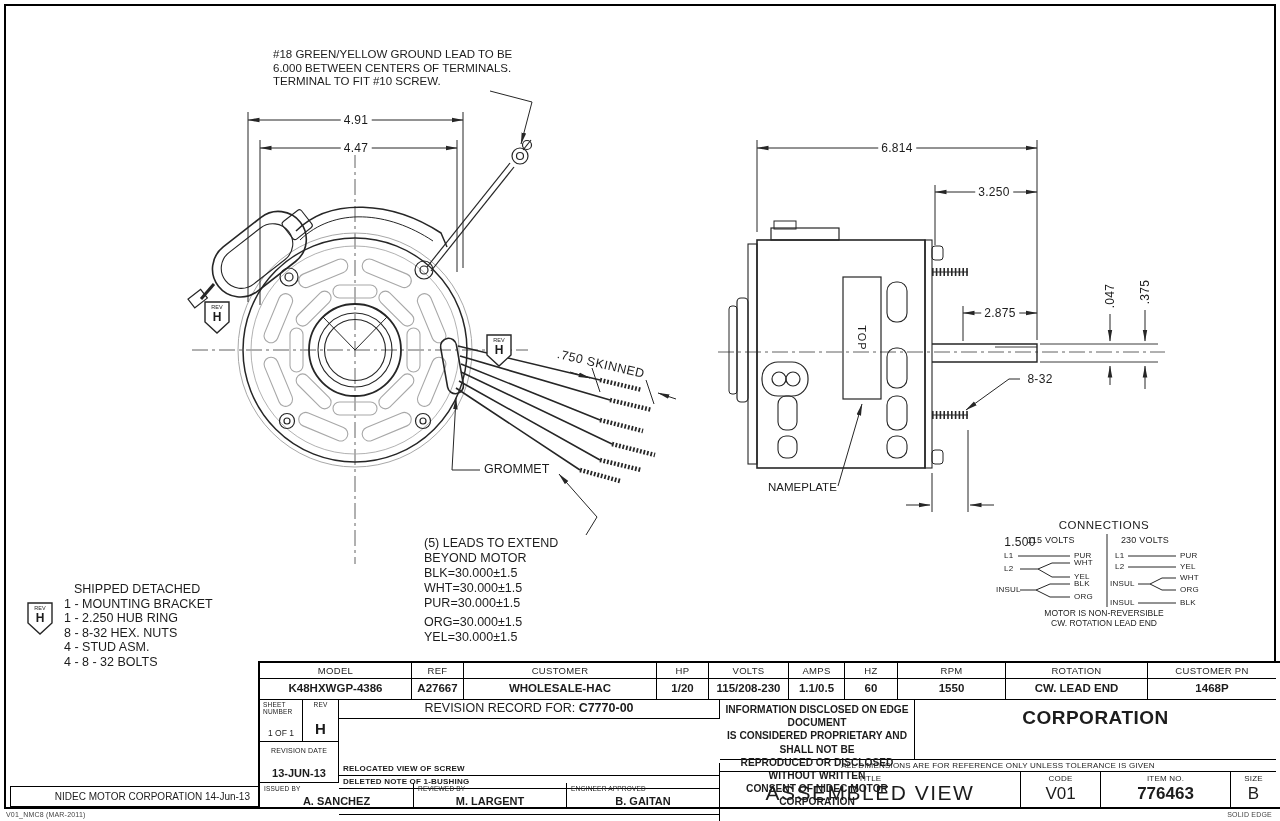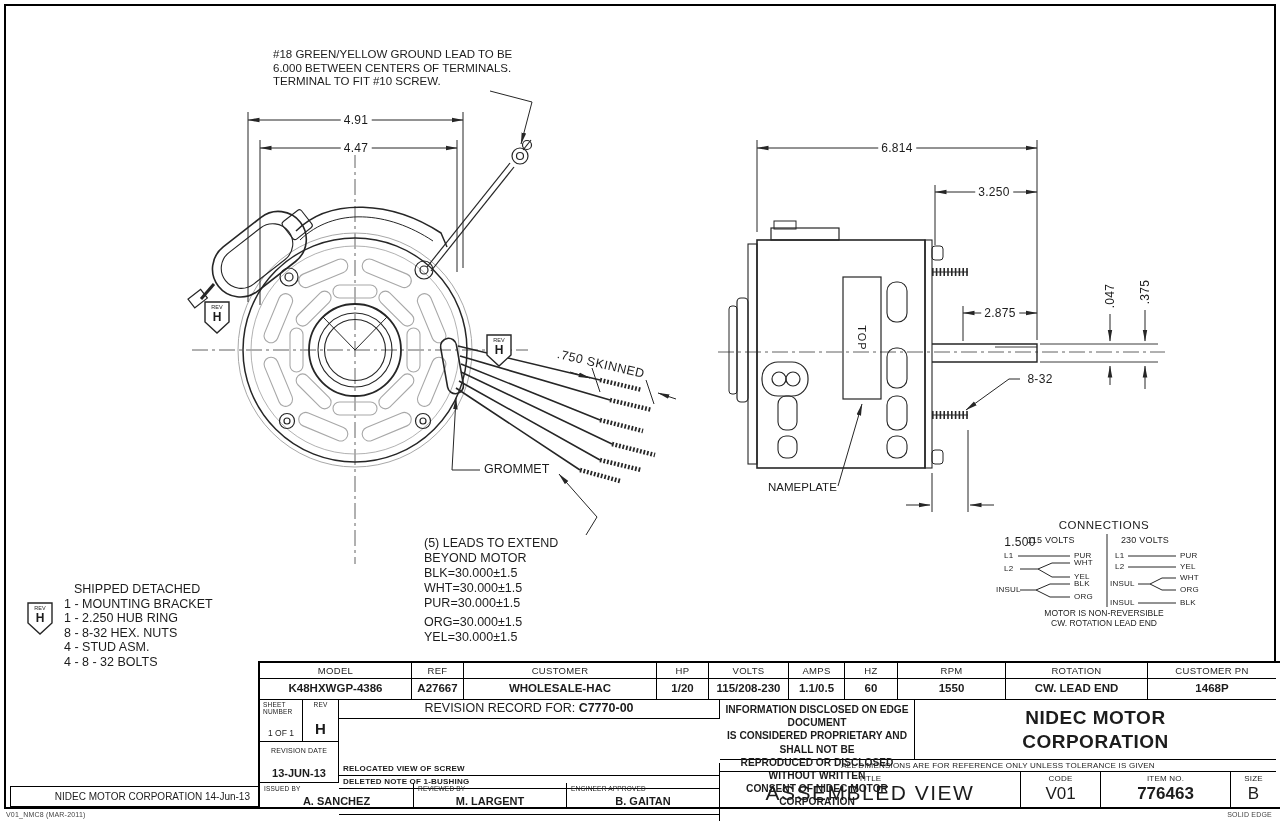--- a/index.html
+++ b/index.html
@@ -387,21 +387,20 @@
       <div class="nm" style="bottom:2px;">B. GAITAN</div>
     </div>
 
     <div class="cell" style="left:460px;top:36px;width:195px;height:61px;border-width:0 1px 1px 0;text-align:center;font-size:10.2px;font-weight:600;line-height:13.2px;padding-top:4px;">
       <div>INFORMATION DISCLOSED ON EDGE DOCUMENT</div>
       <div>IS CONSIDERED PROPRIETARY AND SHALL NOT BE</div>
       <div>REPRODUCED OR DISCLOSED WITHOUT WRITTEN</div>
       <div>CONSENT OF NIDEC MOTOR CORPORATION</div>
     </div>
     <div class="cell" style="left:655px;top:36px;width:361px;height:61px;border-width:0 0 1px 0;text-align:center;font-size:19px;font-weight:bold;line-height:24px;padding-top:7px;letter-spacing:.5px;">
-      <div>NIDEC MOTOR</div>
       <div>CORPORATION</div>
     </div>
 
     <div class="cell" style="left:460px;top:109px;width:301px;height:35px;border-width:0 1px 0 0;">
       <div class="lab" style="left:0;top:2px;width:100%;text-align:center;font-size:8px;">TITLE</div>
       <div style="position:absolute;left:0;bottom:2px;width:100%;text-align:center;font-size:21px;letter-spacing:1.5px;">ASSEMBLED VIEW</div>
     </div>
 
     <div class="cell" style="left:460px;top:97px;width:556px;height:12px;border-width:0 0 1px 0;text-align:center;font-size:8px;line-height:11px;letter-spacing:.2px;">ALL DIMENSIONS ARE FOR REFERENCE ONLY UNLESS TOLERANCE IS GIVEN</div>
     <div class="cell" style="left:761px;top:109px;width:80px;height:35px;border-width:0 1px 0 0;">

